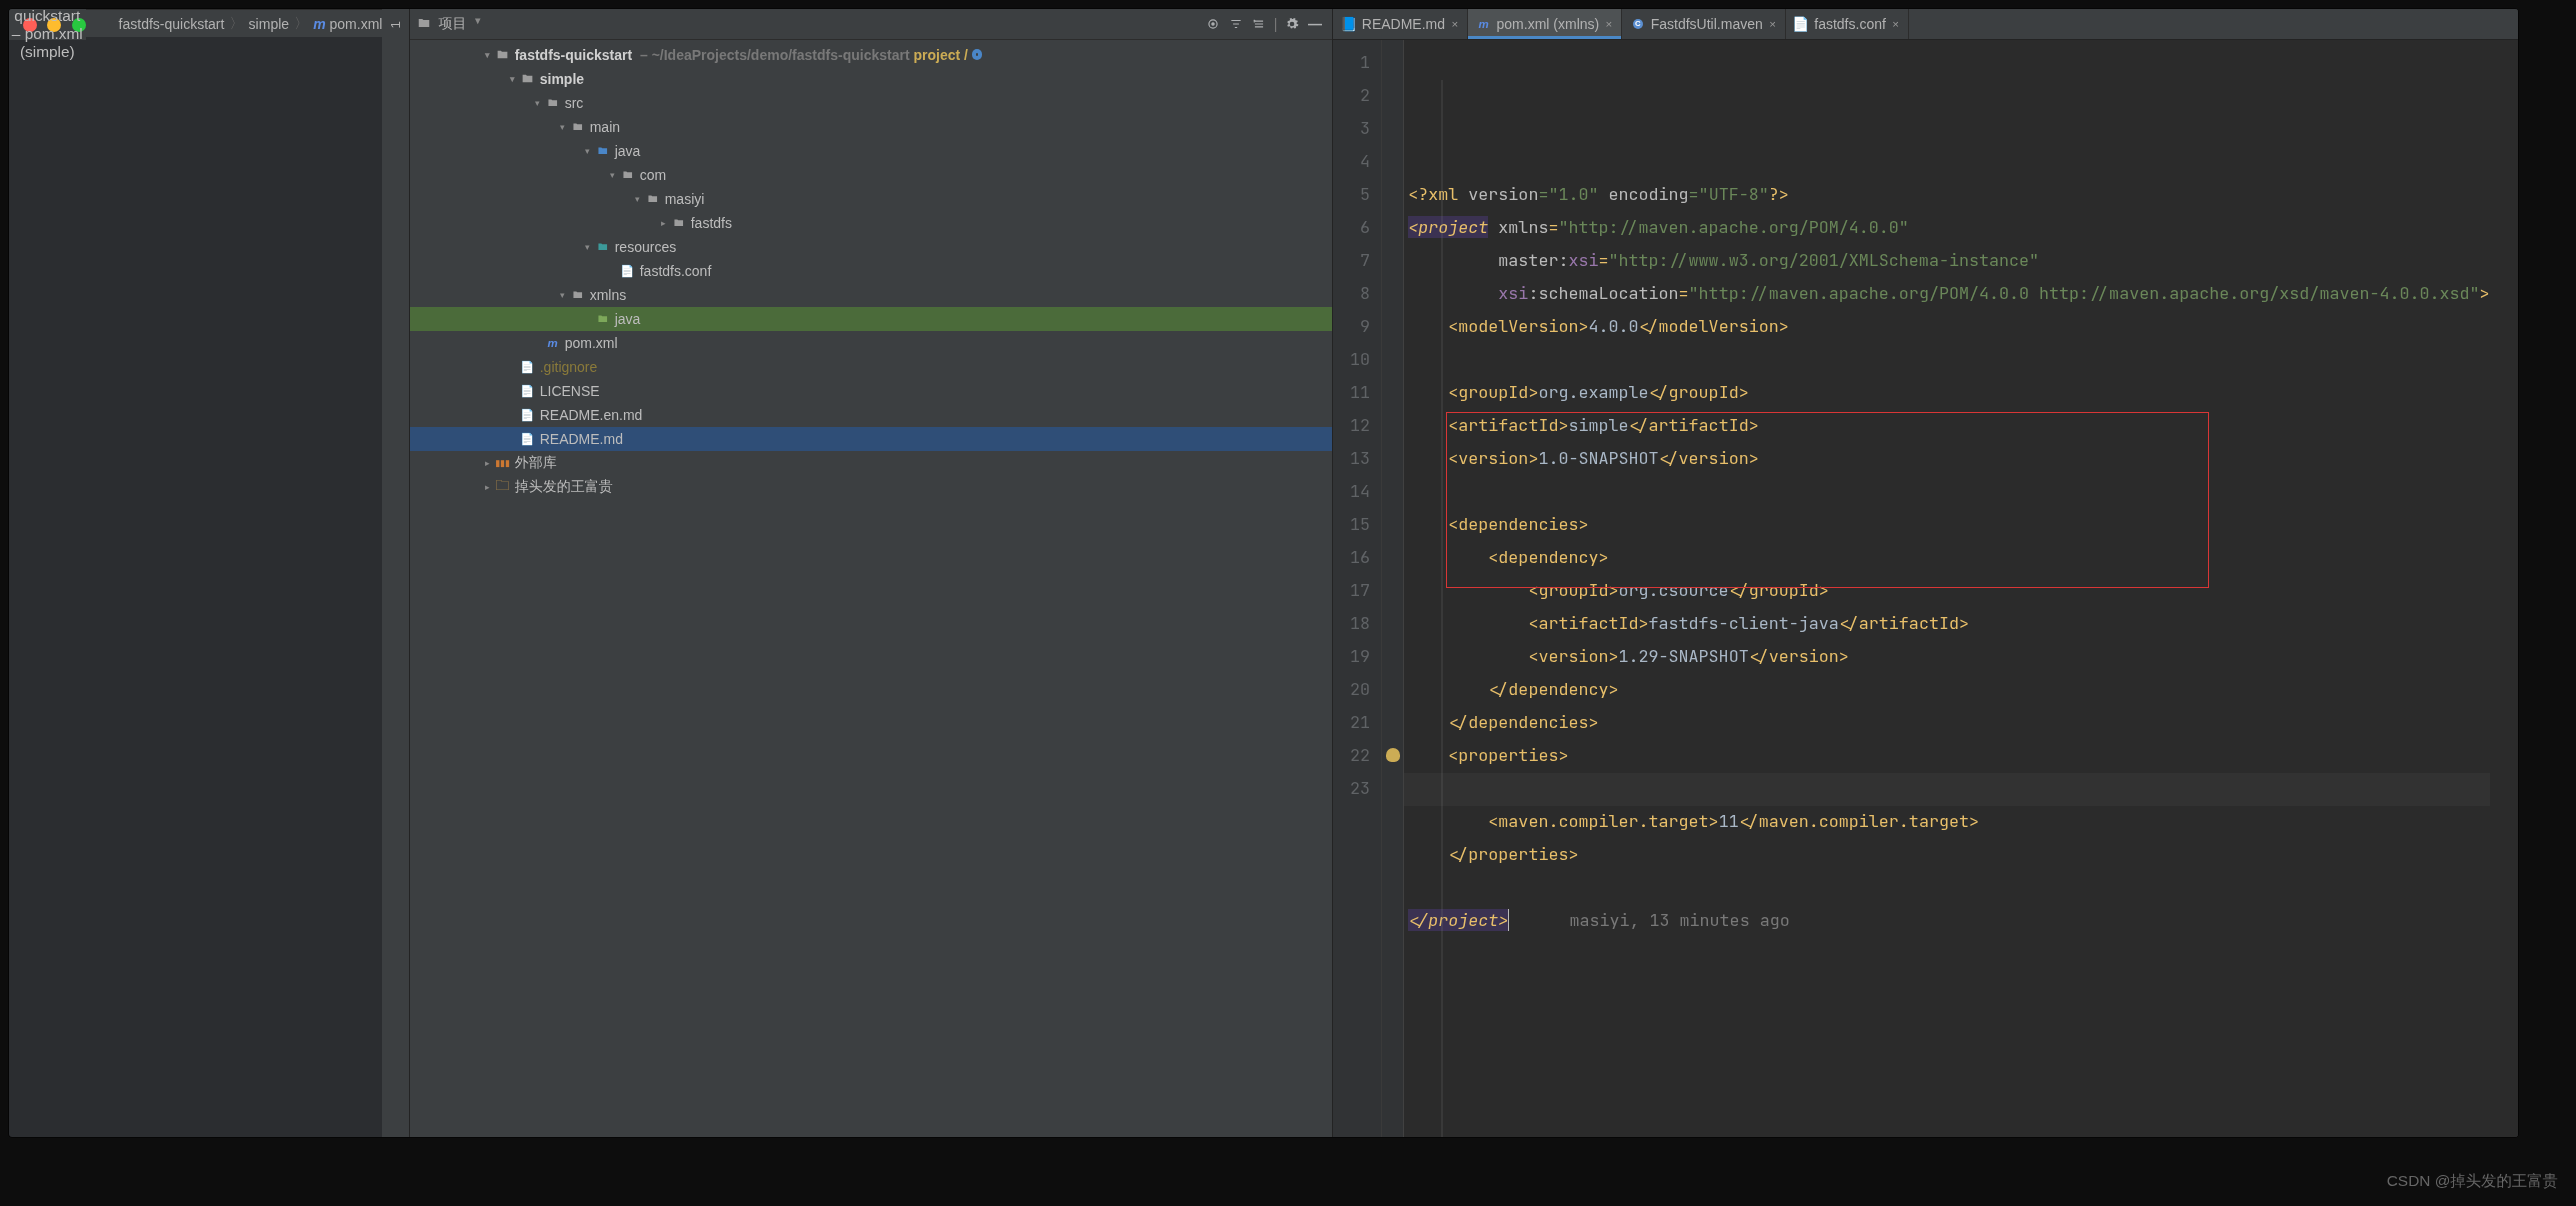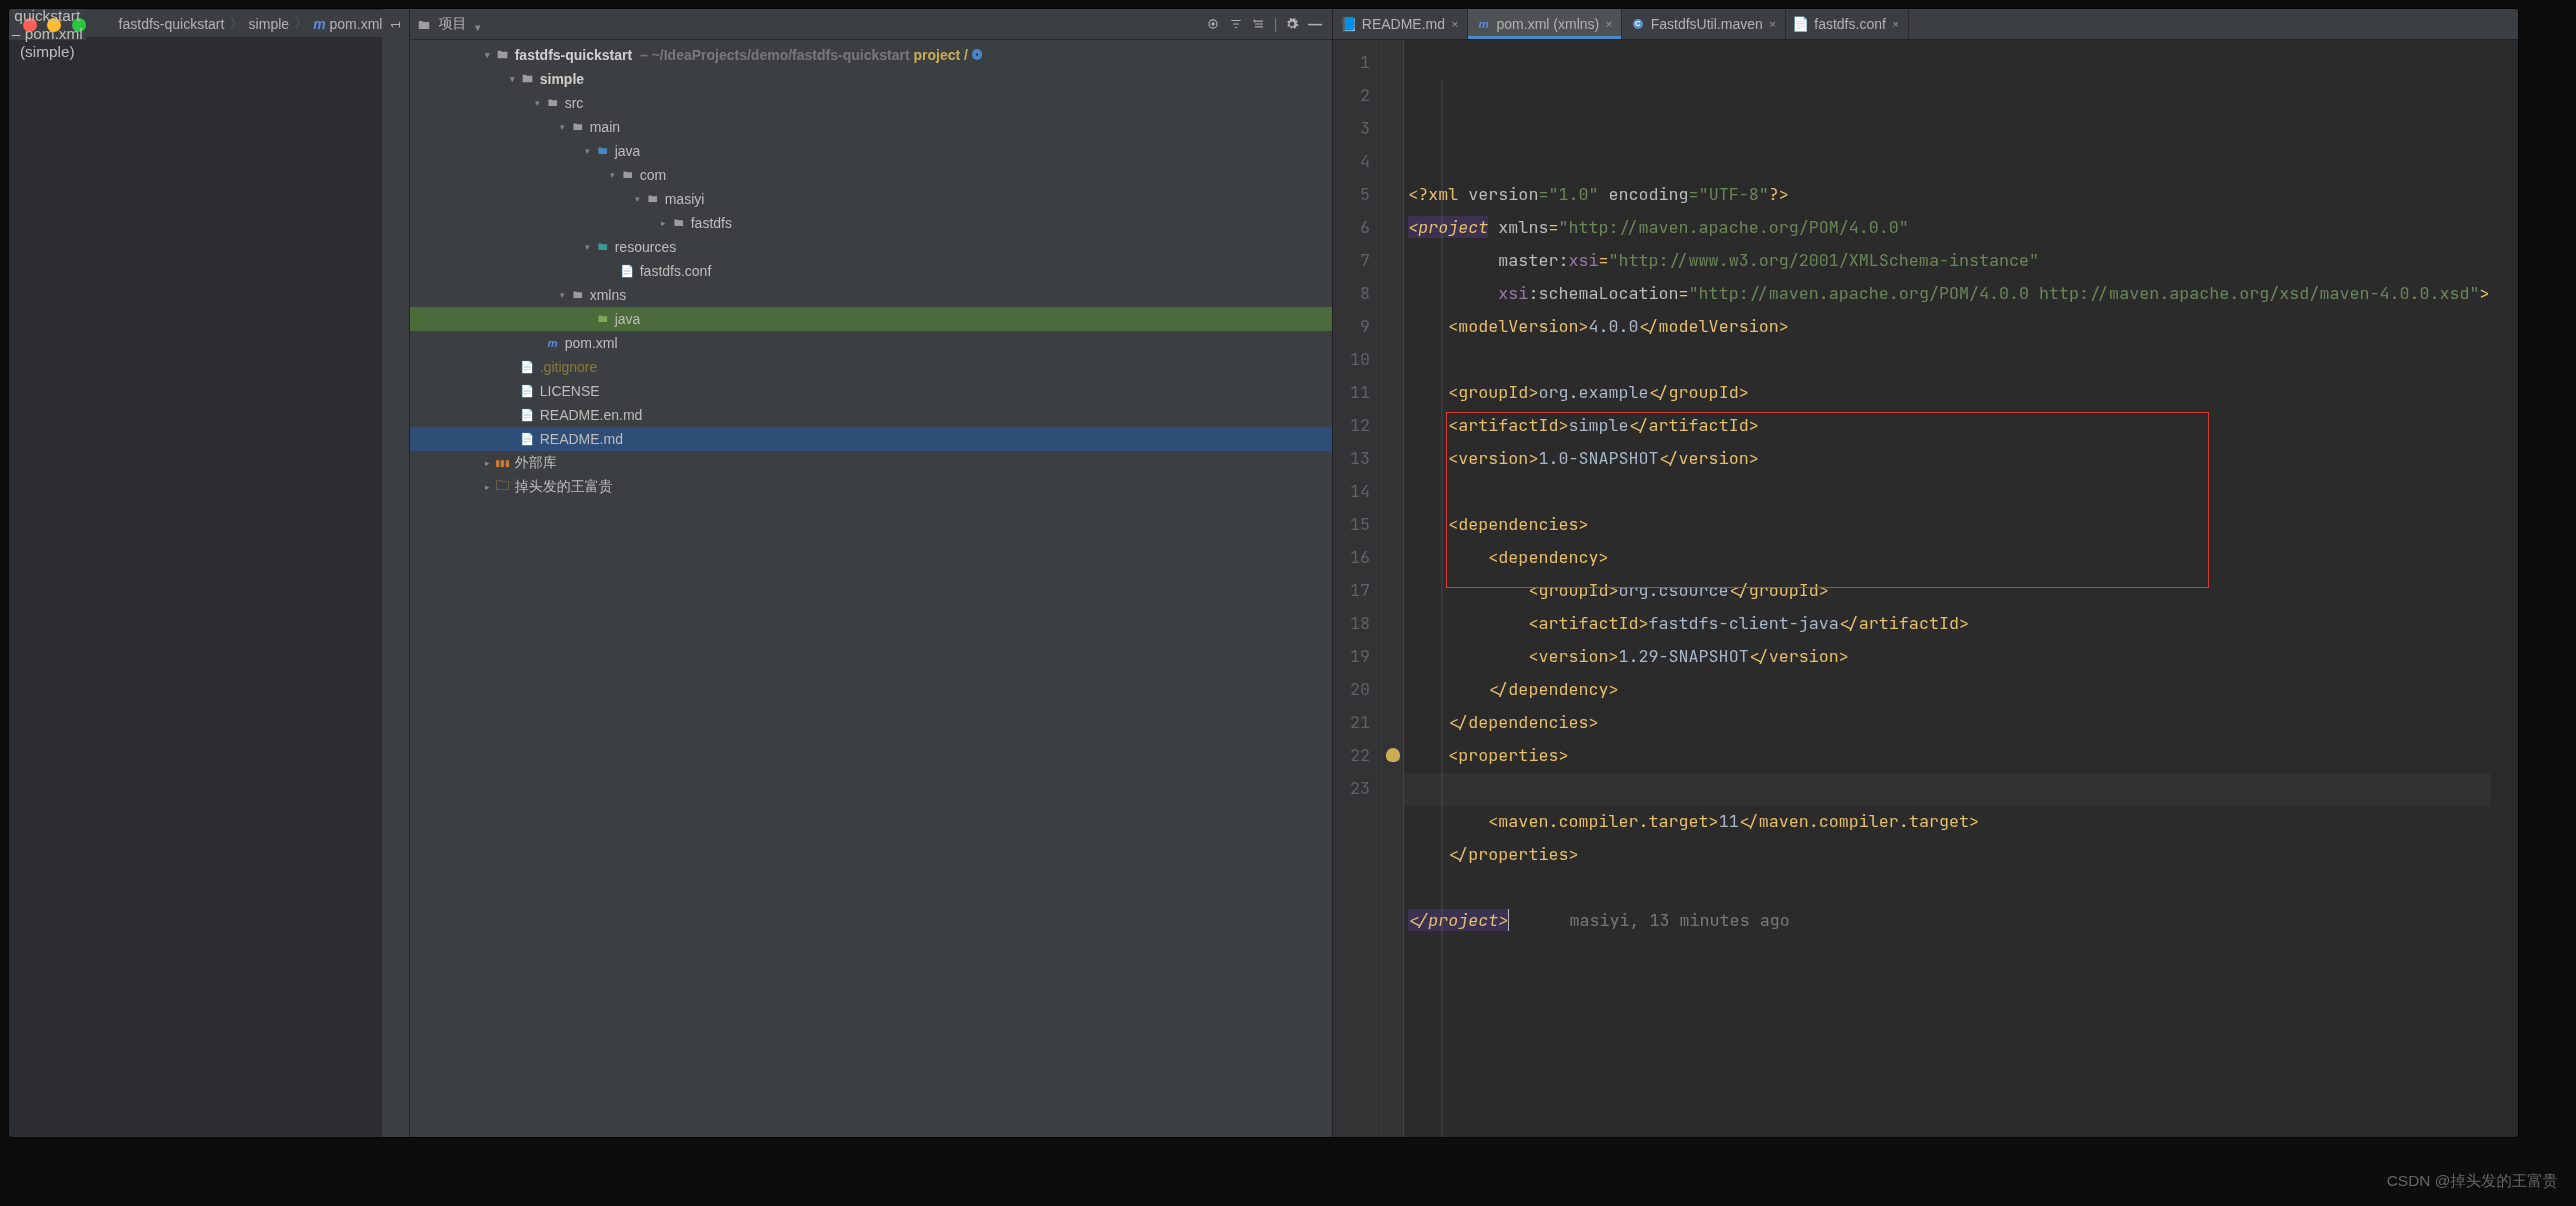--- a/index.html
+++ b/index.html
@@ -90,21 +90,21 @@
   .panel-head {
     height: 31px;
     display: flex;
     align-items: center;
     padding: 0 9px 0 5.1px;
     border-bottom: 0.6px solid #2c2c2c;
     font-size: 14px;
     color: #b2b2b2;
     gap: 6.4px;
   }
-  .panel-head .title-wrap { display: flex; align-items: flex-end; gap: 6.4px; }
+  .panel-head .title-wrap { display: flex; align-items: flex-start; gap: 6.4px; }
   .panel-head .spacer { flex: 1; }
   .ph-icon { width: 16.7px; height: 16.7px; display:flex;align-items:center;justify-content:center; color:#aeb0b2; }
   .ph-icon svg { width: 14px; height:14px; }
   .fld-icon { color:#9d9d9d; }
 
   .tree {
     font-size: 14px;
     padding-top: 2.6px;
     color:#bdbdbd;
     user-select:none;

